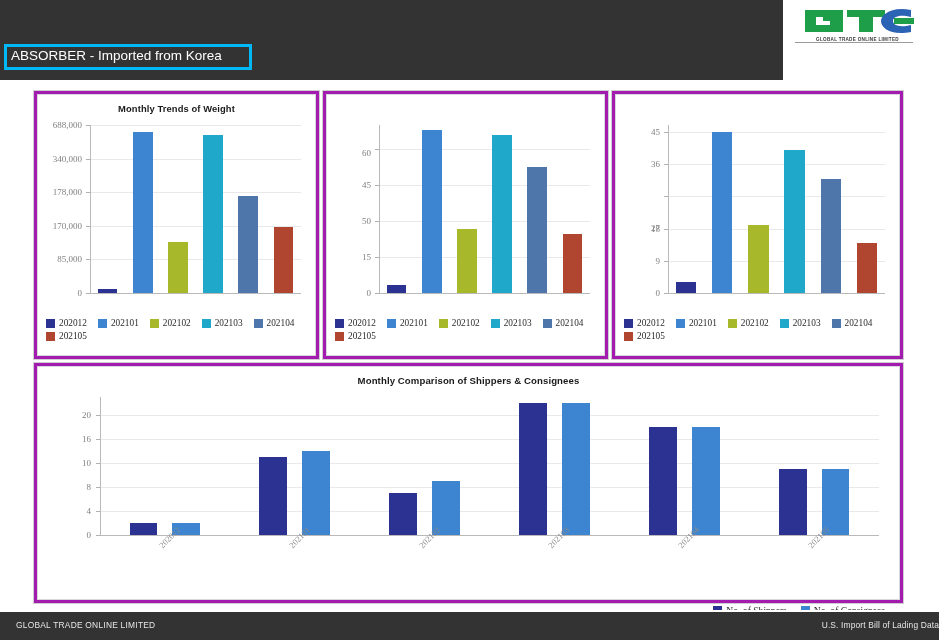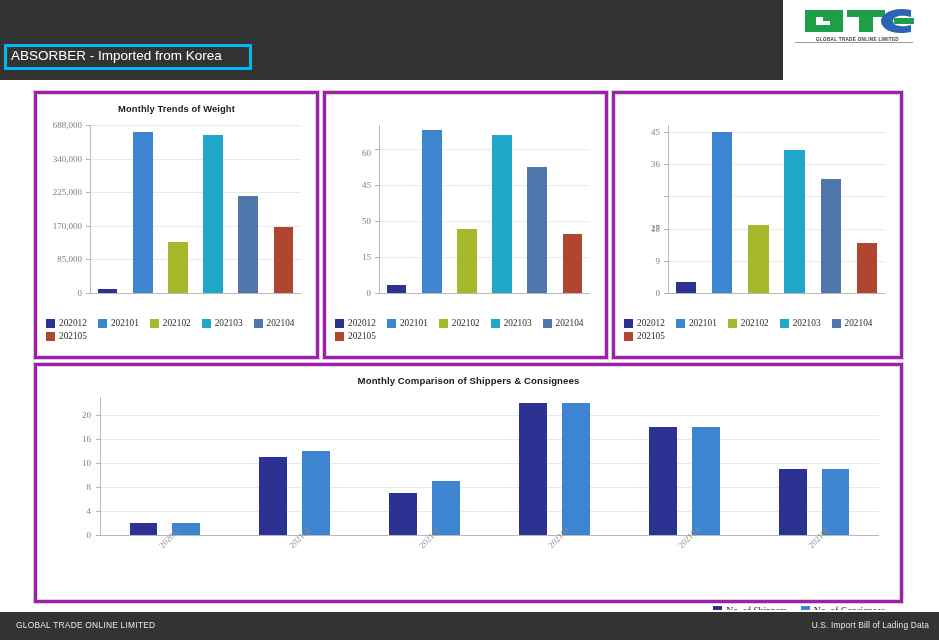--- a/index.html
+++ b/index.html
@@ -116,21 +116,21 @@
   
   .footer{
     position:absolute;left:0;bottom:0;width:939px;height:28px;
     background:#333333;
   }
   .footer-left{
     position:absolute;left:16px;top:8px;color:#e6e6e6;font-size:8.4px;
     letter-spacing:0.25px;
   }
   .footer-right{
-    position:absolute;right:10px;top:8px;color:#e6e6e6;font-size:8.4px;
+    position:absolute;right:0;top:8px;color:#e6e6e6;font-size:8.4px;
     letter-spacing:0.15px;
   }
   .footer-sep{
     position:absolute;left:0;bottom:28px;width:939px;height:2px;background:#ffffff;
   }
 </style>
 </head>
 <body>
 
 <div class="header">
@@ -169,21 +169,21 @@
           <div class="bar" title="202103: 400000" style="left: 113.237px; width: 19.6933px; height: 158.118px; background: rgb(31, 168, 201);"></div>
           <div class="bar" title="202104: 245000" style="left: 148.403px; width: 19.6933px; height: 96.8471px; background: rgb(79, 118, 171);"></div>
           <div class="bar" title="202105: 168000" style="left: 183.57px; width: 19.6933px; height: 66.4094px; background: rgb(176, 70, 47);"></div>
         </div>
         <div class="ytick-label" style="top: 198px; left: 0px; width: 44px;">0</div>
         <div class="ytick-mark" style="top: 198px; left: 48px;"></div>
         <div class="ytick-label" style="top: 164.4px; left: 0px; width: 44px;">85,000</div>
         <div class="ytick-mark" style="top: 164.4px; left: 48px;"></div>
         <div class="ytick-label" style="top: 130.8px; left: 0px; width: 44px;">170,000</div>
         <div class="ytick-mark" style="top: 130.8px; left: 48px;"></div>
-        <div class="ytick-label" style="top: 97.2px; left: 0px; width: 44px;">225,000</div>
+        <div class="ytick-label" style="top: 97.2px; left: 0px; width: 44px;">178,000</div>
         <div class="ytick-mark" style="top: 97.2px; left: 48px;"></div>
         <div class="ytick-label" style="top: 63.6px; left: 0px; width: 44px;">340,000</div>
         <div class="ytick-mark" style="top: 63.6px; left: 48px;"></div>
         <div class="ytick-label" style="top: 30px; left: 0px; width: 44px;">688,000</div>
         <div class="ytick-mark" style="top: 30px; left: 48px;"></div>
         <div class="axis-line" style="left: 52px; top: 30px; width: 1px; height: 168px;"></div>
         <div class="axis-line" style="left: 52px; top: 198px; width: 211px; height: 1px;"></div>
         <div class="legend" style="left: 8px; top: 220px; width: 267px;">
           <div class="legend-item">
             <span class="legend-swatch" style="background: rgb(43, 50, 146);"></span>

